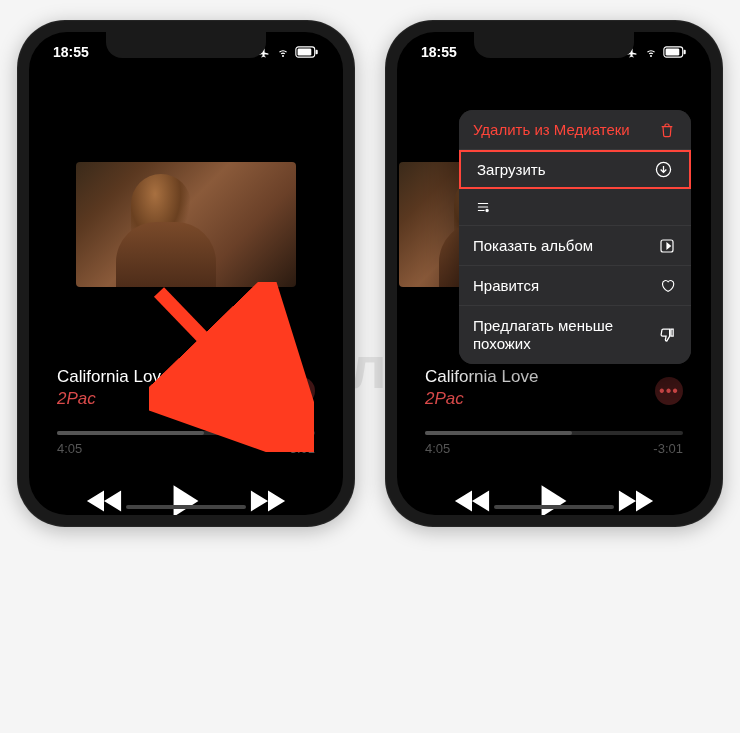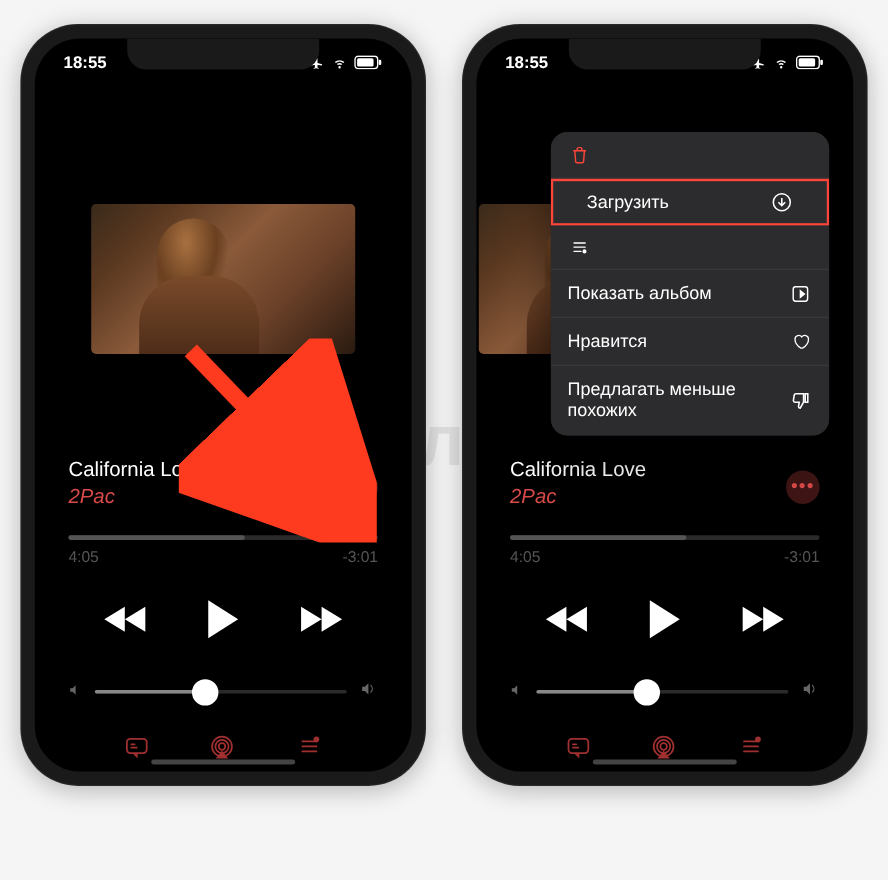--- a/index.html
+++ b/index.html
@@ -25,21 +25,21 @@
   .stage {
     display: flex;
     justify-content: center;
     gap: 30px;
     padding: 20px 10px;
     position: relative;
     z-index: 2;
   }
   .phone {
     width: 338px;
-    height: 635px;
+    height: 507px;
     background: #1a1a1a;
     border-radius: 48px;
     padding: 12px;
     box-shadow: 0 4px 20px rgba(0,0,0,0.25), inset 0 0 2px rgba(255,255,255,0.2);
     position: relative;
   }
   .screen {
     width: 100%;
     height: 100%;
     background: #000;
@@ -214,21 +214,21 @@
     display:flex;
     justify-content:space-between;
     align-items:center;
     padding: 11px 14px;
     border-bottom:1px solid rgba(255,255,255,0.06);
     background:#2c2c2e;
     color:#fff;
   }
   .menu-item:last-child { border-bottom:none; }
   .menu-item.destructive { color:#ff453a; }
-  .menu-item.highlight { border:2px solid #ff453a; padding: 9px 28px; gap: 37px; }
+  .menu-item.highlight { border:2px solid #ff453a; padding: 9px 16px; gap: 37px; }
   .menu-item .mi-icon { width:20px; display:flex; justify-content:center; }
   .menu-item svg { display:block; }
 
   
   .arrow {
     position:absolute;
     z-index: 70;
     pointer-events:none;
   }
   .arrow svg { display:block; }
@@ -473,20 +473,21 @@
                 <circle cx="20" cy="5" r="2" fill="#a03030"></circle>
               </svg>
           </div>
         </div>
 
         <div class="home-indicator"></div>
       </div>
 
       <div class="menu">
         <div class="menu-item destructive">
+          <span>Удалить из Медиатеки</span>
           <span class="mi-icon">
             <svg width="16" height="16" viewBox="0 0 24 24" fill="none" stroke="#ff453a" stroke-width="1.8">
                 <path d="M4 7h16M9 7V5a2 2 0 012-2h2a2 2 0 012 2v2M6 7l1 13a2 2 0 002 2h6a2 2 0 002-2l1-13"></path>
               </svg>
           </span>
         </div>
         <div class="menu-item highlight">
           <span>Загрузить</span>
           <span class="mi-icon">
             <svg width="17" height="17" viewBox="0 0 24 24" fill="none" stroke="#fff" stroke-width="1.8">

